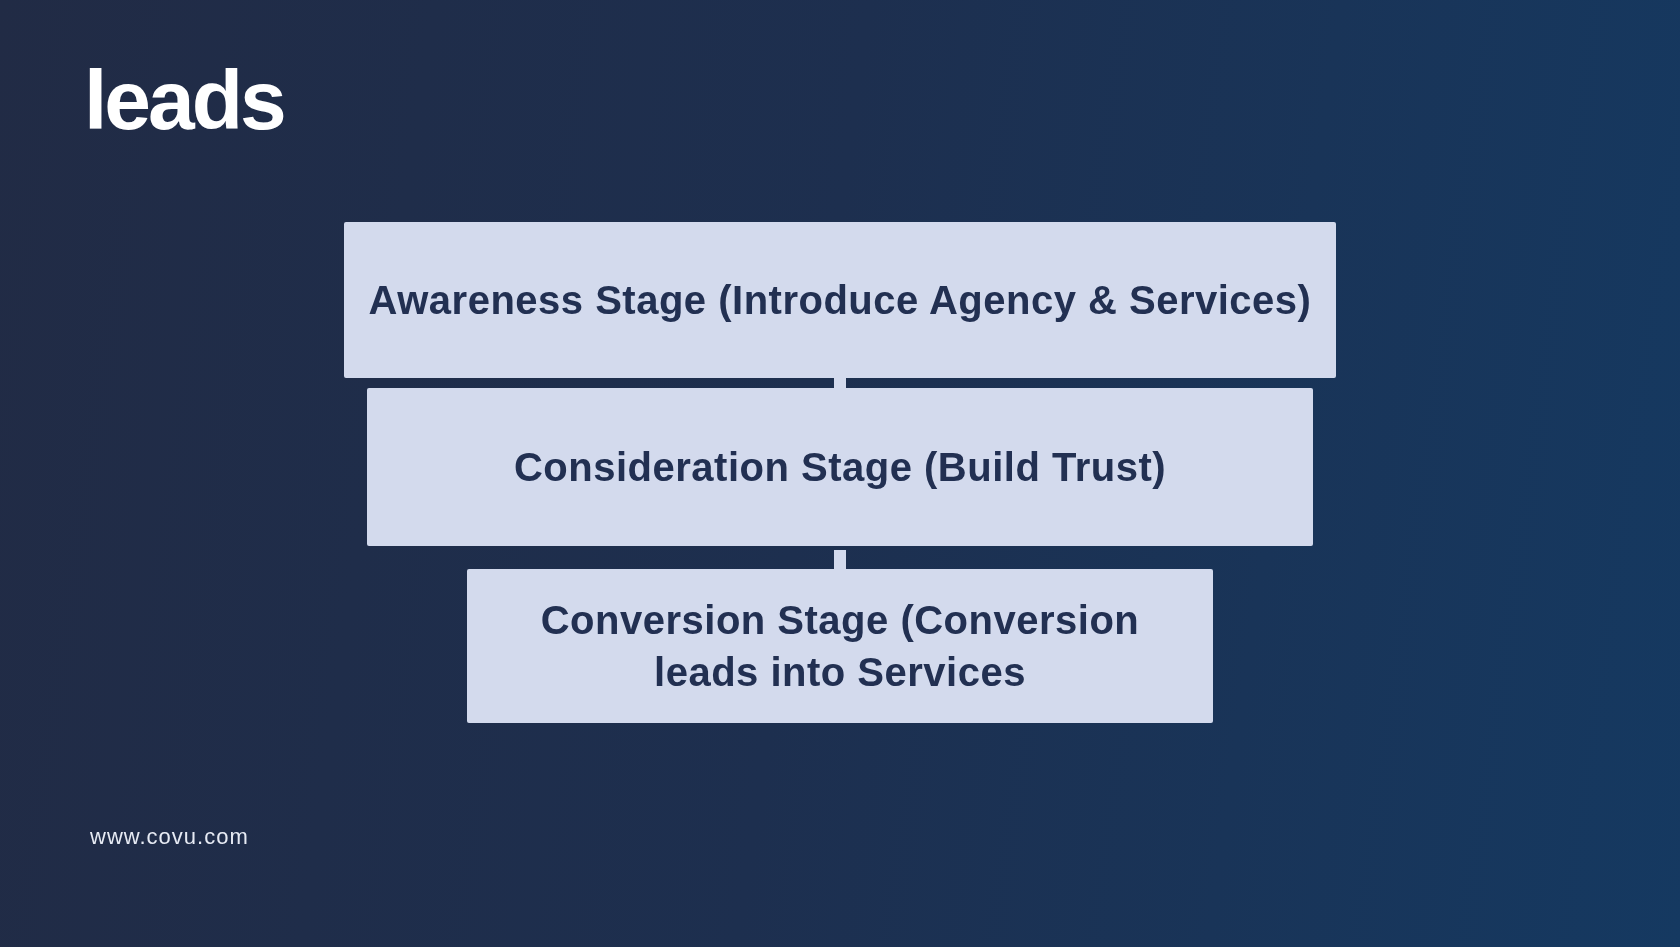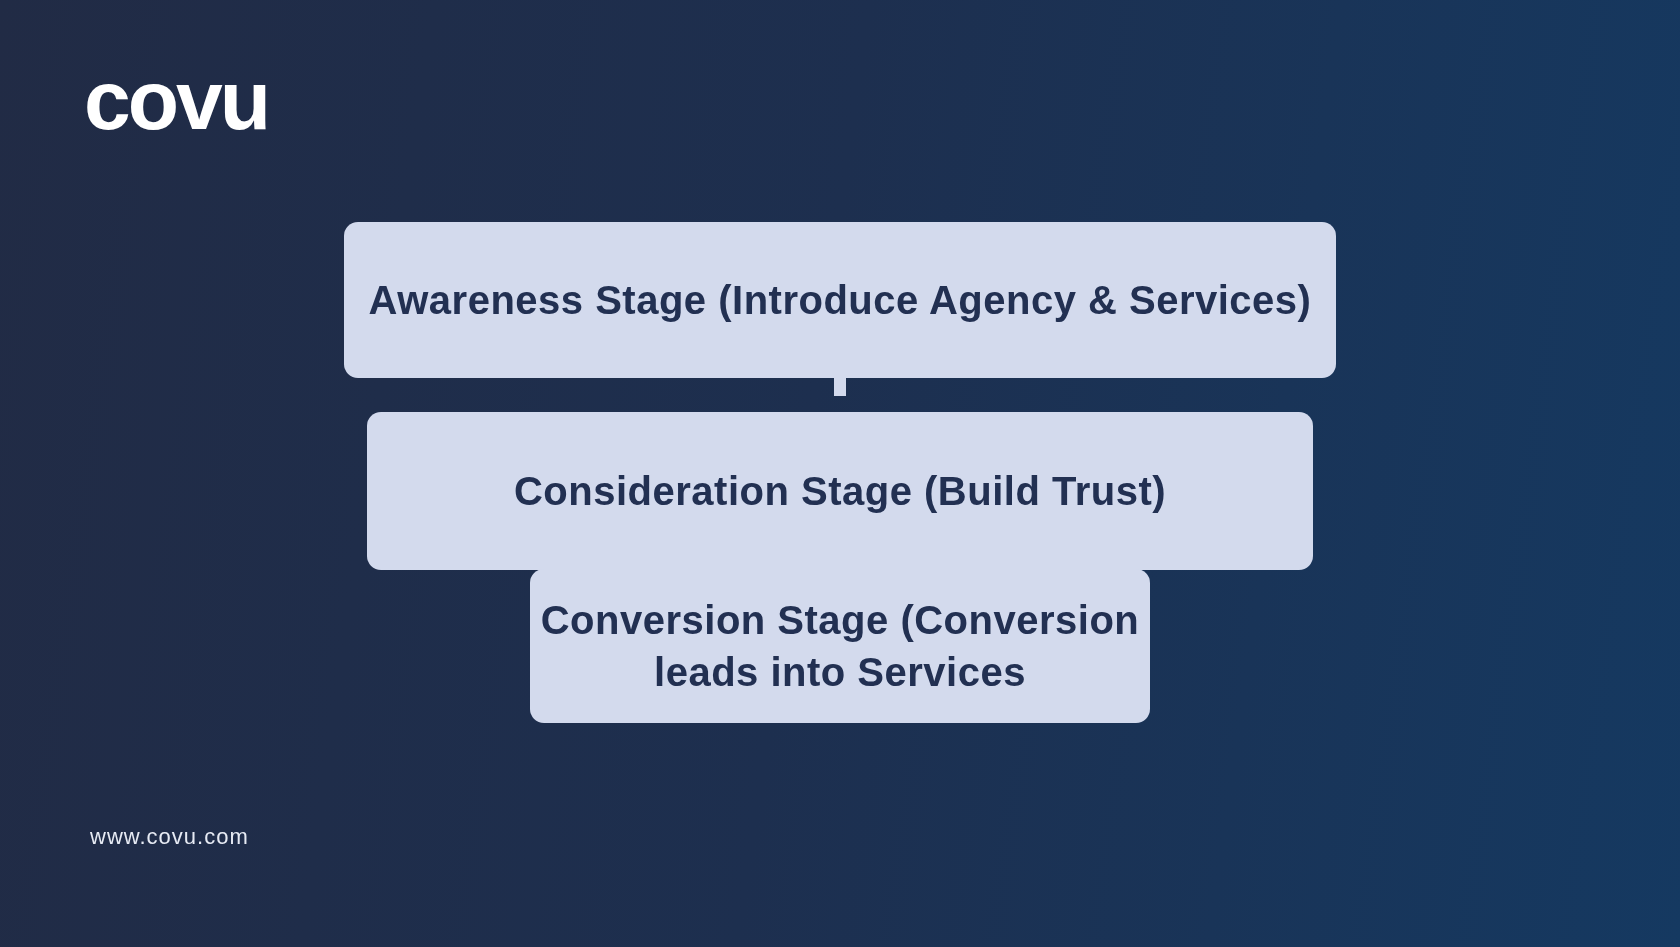--- a/index.html
+++ b/index.html
@@ -34,36 +34,36 @@
     font-weight: 800;
     letter-spacing: -3px;
     color: var(--logo-text-color);
     line-height: 1;
   }
   .stage {
     position: absolute;
     left: 50%;
     transform: translateX(-50%);
     background: var(--box-bg);
-    border-radius: 14px;
+    border-radius: 2px;
     display: flex;
     align-items: center;
     justify-content: center;
     text-align: center;
   }
   .stage-label {
     font-size: 40px;
     font-weight: 700;
     color: var(--box-text);
     line-height: 1.3;
     letter-spacing: 0.5px;
   }
   .stage-1 { top: 222px; width: 992px; height: 156px; }
-  .stage-2 { top: 412px; width: 946px; height: 158px; }
-  .stage-3 { top: 569px; width: 620px; height: 154px; }
+  .stage-2 { top: 388px; width: 946px; height: 158px; }
+  .stage-3 { top: 569px; width: 746px; height: 154px; }
   .connector {
     position: absolute;
     left: calc(50% - 6px);
     width: 12px;
     background: var(--box-bg);
   }
   .connector-1 { top: 376px; height: 20px; }
   .connector-2 { top: 550px; height: 21px; }
   .website {
     position: absolute;
@@ -73,21 +73,21 @@
     font-weight: 400;
     color: var(--website-text-color);
     letter-spacing: 1px;
   }
 </style>
 </head>
 <body>
 
 <div class="slide">
 
-  <div class="logo">covu</div>
+  <div class="logo">leads</div>
 
   <div class="stage stage-1">
     <span class="stage-label">Awareness Stage (Introduce Agency &amp; Services)</span>
   </div>
 
   <div class="connector connector-1"></div>
 
   <div class="stage stage-2">
     <span class="stage-label">Consideration Stage (Build Trust)</span>
   </div>

